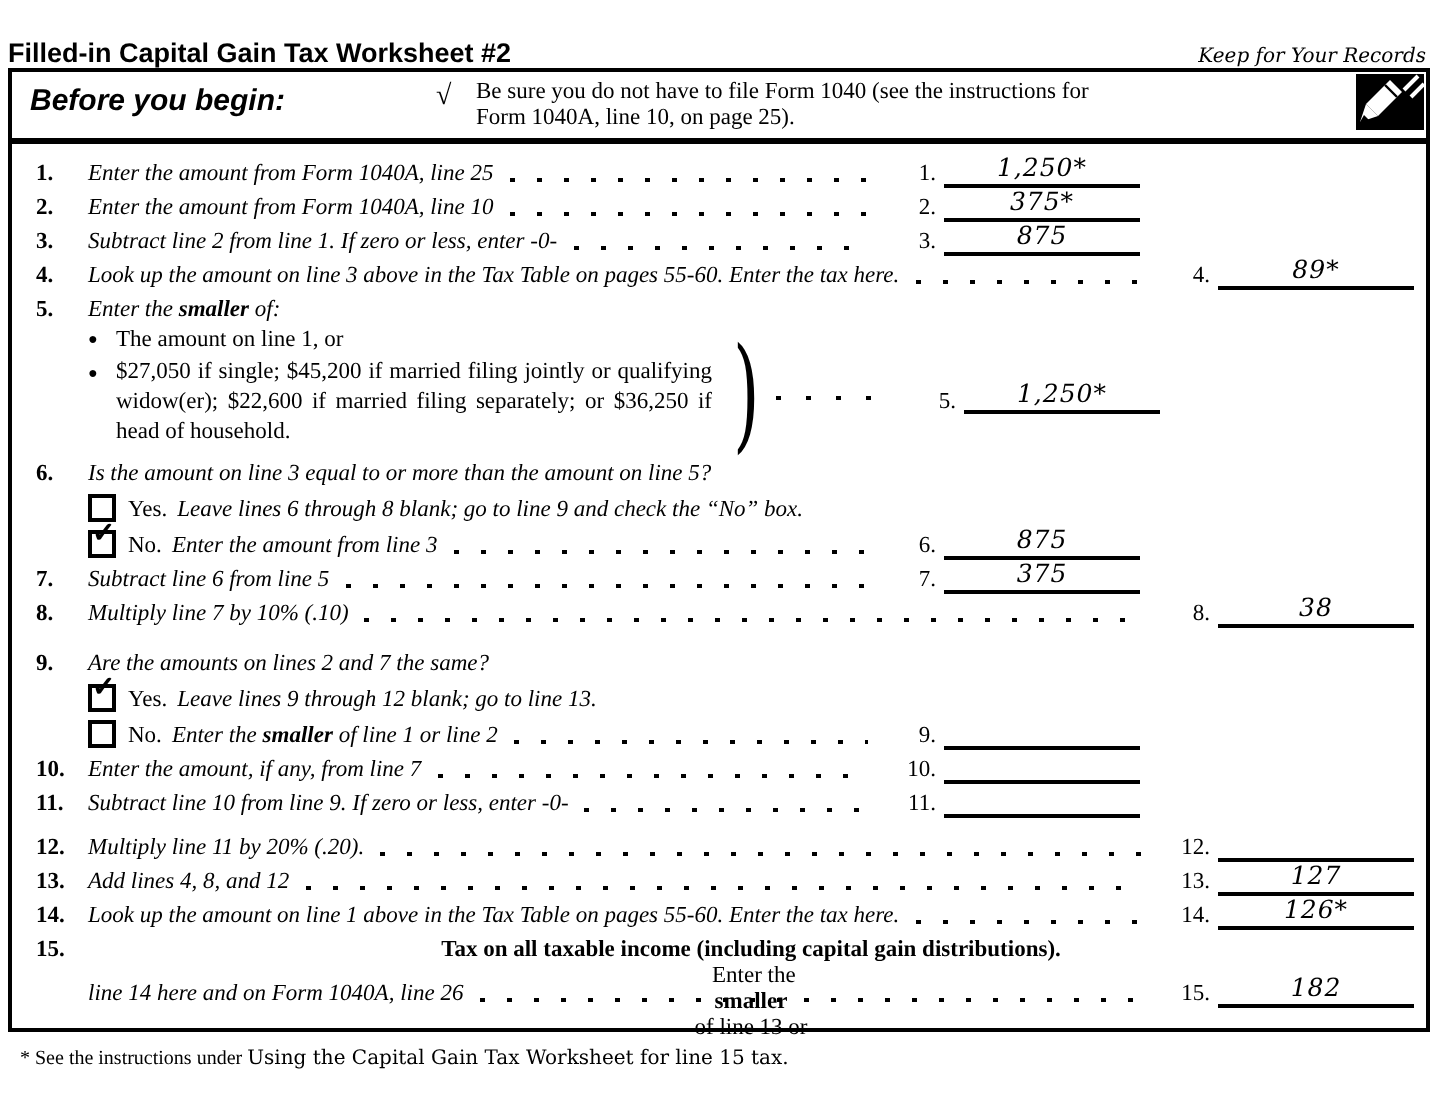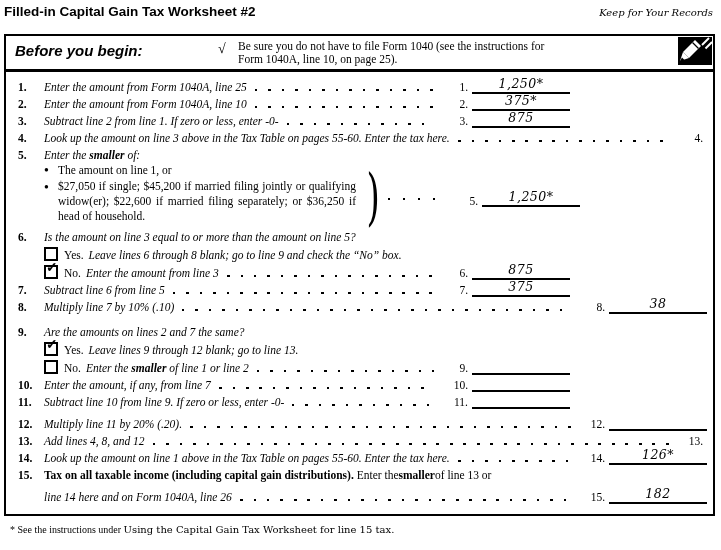--- a/index.html
+++ b/index.html
@@ -1,17 +1,17 @@
 <!DOCTYPE html>
 <html><head>
 <meta charset="utf-8">
 <style>
   html,body{margin:0;padding:0;width:721px;height:550px;background:#fff;color:#000;
     font-family:"Liberation Serif",serif;font-size:11.5px;overflow:hidden;}
-  .hdr{display:flex;justify-content:space-between;align-items:baseline;padding:4px 8px 0 4px;height:26px;box-sizing:border-box;}
+  .hdr{display:flex;justify-content:space-between;align-items:baseline;padding:19px 8px 0 4px;height:26px;box-sizing:border-box;}
   .title{font-family:"Liberation Sans",sans-serif;font-weight:bold;font-size:13.5px;}
   .records{font-family:"DejaVu Serif",serif;font-style:italic;font-size:10px;}
   .box{position:absolute;left:4px;top:34px;width:711px;height:482px;border:2px solid #000;box-sizing:border-box;}
   
   .byb{position:relative;height:33px;border-bottom:3px solid #000;}
   .byb-label{position:absolute;left:9px;top:6px;font-family:"Liberation Sans",sans-serif;
     font-weight:bold;font-style:italic;font-size:15px;}
   .byb-check{position:absolute;left:212px;top:5px;font-size:14px;}
   .byb-text{position:absolute;left:232px;top:4px;line-height:13px;width:360px;}
   .pencil{position:absolute;right:1px;top:1px;width:34px;height:28px;}
@@ -44,21 +44,21 @@
     transform:scaleX(.55) translateY(4px);width:20px;font-weight:normal;}
   .l5dots{flex:none;width:54px;height:2.5px;margin:12px 10px 0 6px;
     background:repeating-linear-gradient(to right,#000 0 2.5px,transparent 2.5px 15px);}
   .l5 .entry{margin-top:10px;}
   .mt8{margin-top:8px;}
   .mt5{margin-top:5px;}
   .mt3{margin-top:3px;}
   
   .r15{display:flex;margin-top:4px;}
   .r15body{flex:1;display:flex;flex-direction:column;}
-  .r15l1{height:17px;line-height:13px;display:flex;align-items:flex-start;white-space:nowrap;}
+  .r15l1{height:17px;line-height:13px;display:flex;align-items:center;white-space:nowrap;flex-direction:column;}
   .r15l2{display:flex;align-items:flex-end;height:18px;line-height:13px;}
   .foot{position:absolute;left:10px;top:524px;font-size:10px;}
   .foot .it{font-family:"DejaVu Serif",serif;}
 </style>
 </head>
 <body>
 
 <div class="hdr">
   <span class="title">Filled-in Capital Gain Tax Worksheet #2</span>
   <span class="records">Keep for Your Records</span>
@@ -118,20 +118,21 @@
       </span>
       <span class="rspace"></span>
     </div>
 
     <div class="row">
       <span class="num">4.</span>
       <span class="rtext">Look up the amount on line 3 above in the Tax Table on pages 55-60. Enter the tax here.</span>
       <span class="leader"></span>
       <span class="entry">
         <span class="elabel">4.</span>
+        <span class="eline"><span class="evalue">89*</span></span>
       </span>
     </div>
 
     <div class="row">
       <span class="num">5.</span>
       <span class="rtext"><span>Enter the </span><span class="b">smaller</span><span> of:</span></span>
     </div>
     <div class="l5">
       <div class="l5bullets">
         <div class="bullet">
@@ -246,20 +247,21 @@
         <span class="eline"><span class="evalue"></span></span>
       </span>
     </div>
 
     <div class="row">
       <span class="num">13.</span>
       <span class="rtext">Add lines 4, 8, and 12</span>
       <span class="leader"></span>
       <span class="entry">
         <span class="elabel">13.</span>
+        <span class="eline"><span class="evalue">127</span></span>
       </span>
     </div>
 
     <div class="row">
       <span class="num">14.</span>
       <span class="rtext">Look up the amount on line 1 above in the Tax Table on pages 55-60. Enter the tax here.</span>
       <span class="leader"></span>
       <span class="entry">
         <span class="elabel">14.</span>
         <span class="eline"><span class="evalue">126*</span></span>

